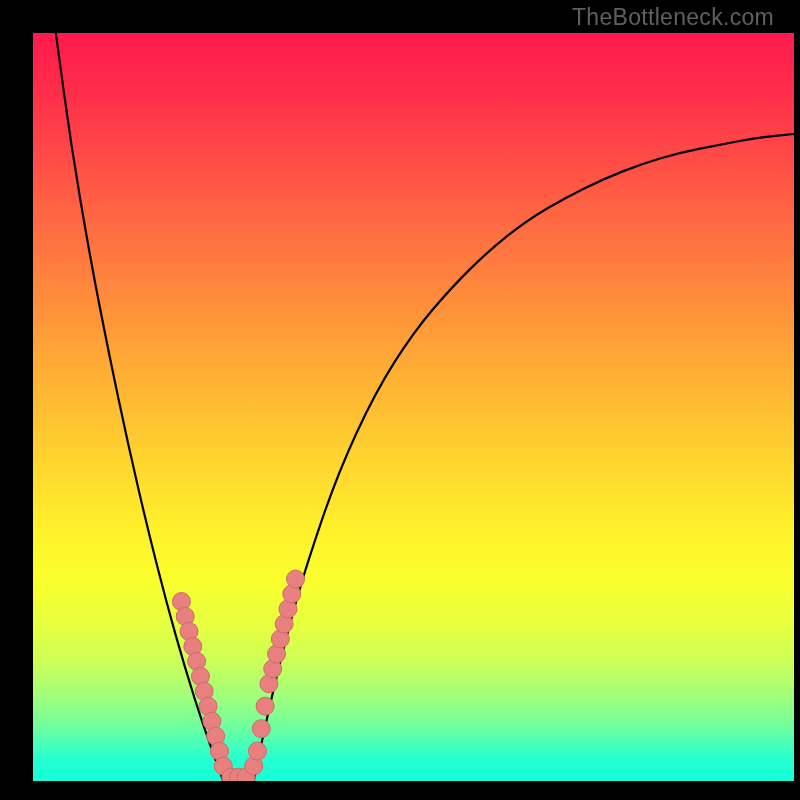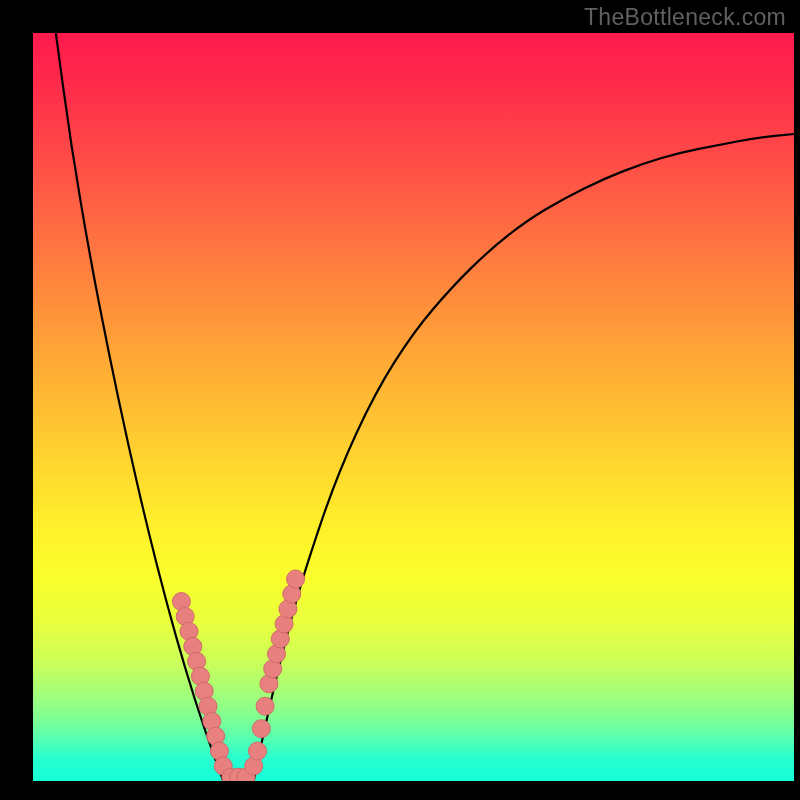--- a/index.html
+++ b/index.html
@@ -13,21 +13,21 @@
   }
   .frame {
     position: relative;
     width: 800px;
     height: 800px;
     background: #000;
   }
   .watermark {
     position: absolute;
     top: 4px;
-    right: 14px;
+    right: 26px;
     color: #606060;
     font-size: 23px;
     font-weight: 500;
     letter-spacing: 0.3px;
     z-index: 5;
   }
   .plot-bg {
     position: absolute;
     left: 33px;
     top: 33px;

